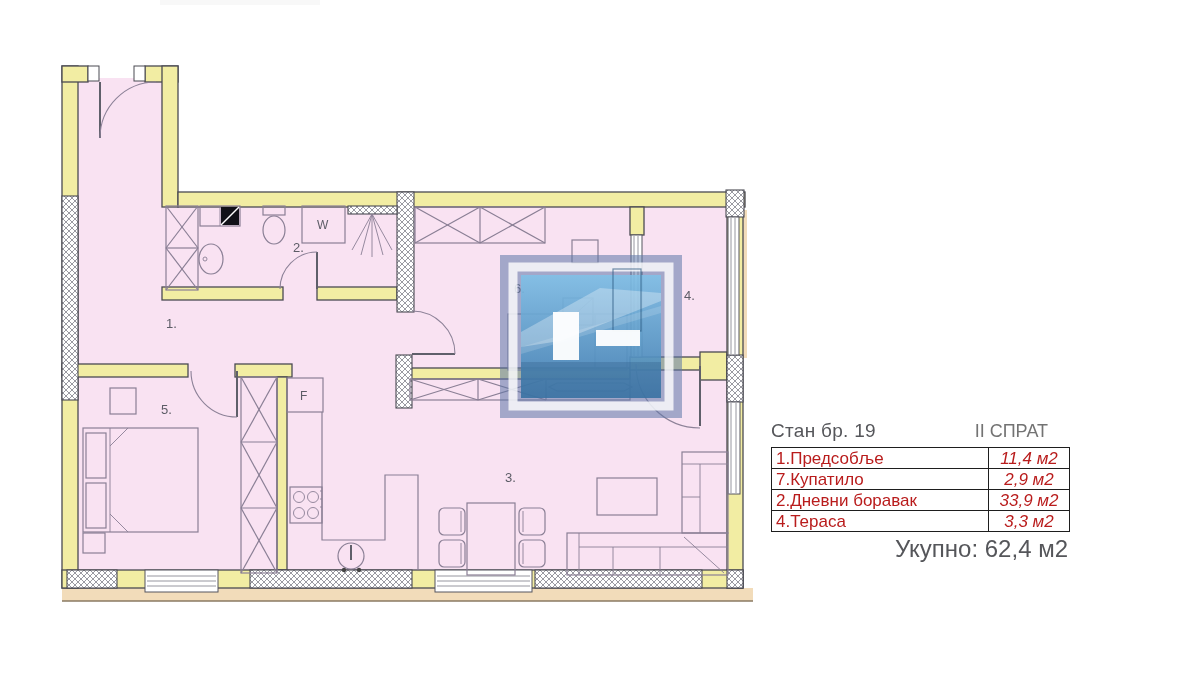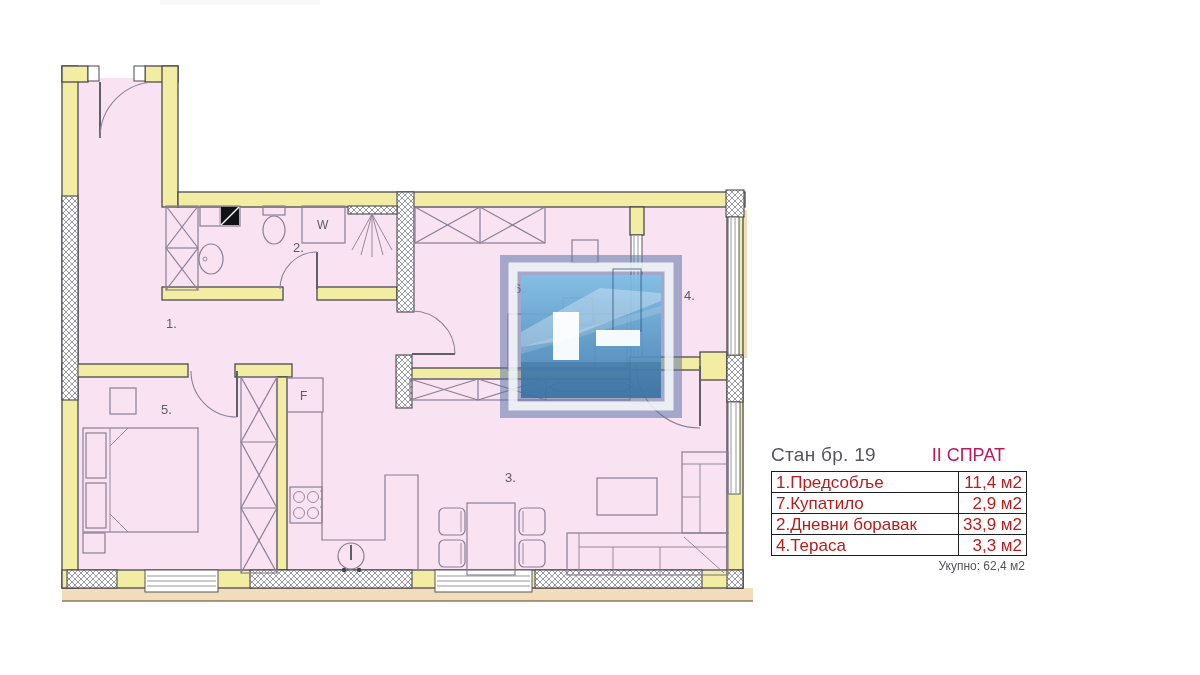--- a/index.html
+++ b/index.html
@@ -11,30 +11,30 @@
   .hatch{fill:url(#hatchP);stroke:#4a4a52;stroke-width:1.1;}
   .glass{fill:#ffffff;stroke:#55555e;stroke-width:1;}
   .gline{stroke:#8a8a94;stroke-width:0.9;}
   .furn{fill:none;stroke:#8a7f95;stroke-width:1.2;}
   .furnthin{stroke:#8a7f95;stroke-width:0.9;fill:none;}
   .door{fill:none;stroke:#8d8298;stroke-width:1.1;}
   .leaf{stroke:#5f5f6a;stroke-width:2;}
   .rlabel{font:13px "Liberation Sans",sans-serif;fill:#5c5c66;}
   .flabel{font:12px "Liberation Sans",sans-serif;fill:#5c5c66;}
   
-  .panel{position:absolute;left:771px;top:444px;width:256px;color:#55565a;}
+  .panel{position:absolute;left:771px;top:420px;width:299px;color:#55565a;}
   .panel-head{display:flex;justify-content:space-between;align-items:baseline;height:26px;}
   .apt-title{font-size:19px;letter-spacing:.3px;}
   .floor-badge{font-size:18px;padding-right:22px;}
   table.areas{border-collapse:collapse;width:100%;margin-top:1px;}
   table.areas td{border:1.5px solid #1e1e1e;font-size:17px;color:#b91c1c;
                  height:20px;padding:0 4px;line-height:1;white-space:nowrap;}
   td.lbl{width:208px;}
-  td.val{text-align:right;}
-  .total-line{text-align:right;font-size:12px;margin-top:3px;padding-right:2px;}
+  td.val{text-align:center;font-style:italic;}
+  .total-line{text-align:right;font-size:24px;margin-top:3px;padding-right:2px;}
   .top-smudge{position:absolute;left:160px;top:0;width:160px;height:5px;background:#f8f8f8;}
 </style>
 </head>
 <body>
 
 <div class="stage">
   <div class="top-smudge"></div>
 
   <svg width="1200" height="675" viewBox="0 0 1200 675">
     <defs>
@@ -258,21 +258,21 @@
       <rect x="613" y="269" width="28" height="62" fill="none" stroke="#28557e" stroke-width="1.2" opacity="0.65"></rect>
       <rect x="553" y="312" width="26" height="48" fill="#ffffff" opacity="0.95"></rect>
       <rect x="596" y="330" width="44" height="16" fill="#ffffff" opacity="0.95"></rect>
       <rect x="521" y="362" width="140" height="36" fill="#33608c" opacity="0.35"></rect>
     </g>
   </svg>
 
   <div class="panel">
     <div class="panel-head">
       <span class="apt-title">Стан бр. 19</span>
-      <span class="floor-badge" style="color: #be185d;">II СПРАТ</span>
+      <span class="floor-badge" style="color: #737373;">II СПРАТ</span>
     </div>
     <table class="areas">
       <tbody>
         <tr>
           <td class="lbl">1.Предсобље</td>
           <td class="val">11,4 м2</td>
         </tr>
         <tr>
           <td class="lbl">7.Купатило</td>
           <td class="val">2,9 м2</td>

